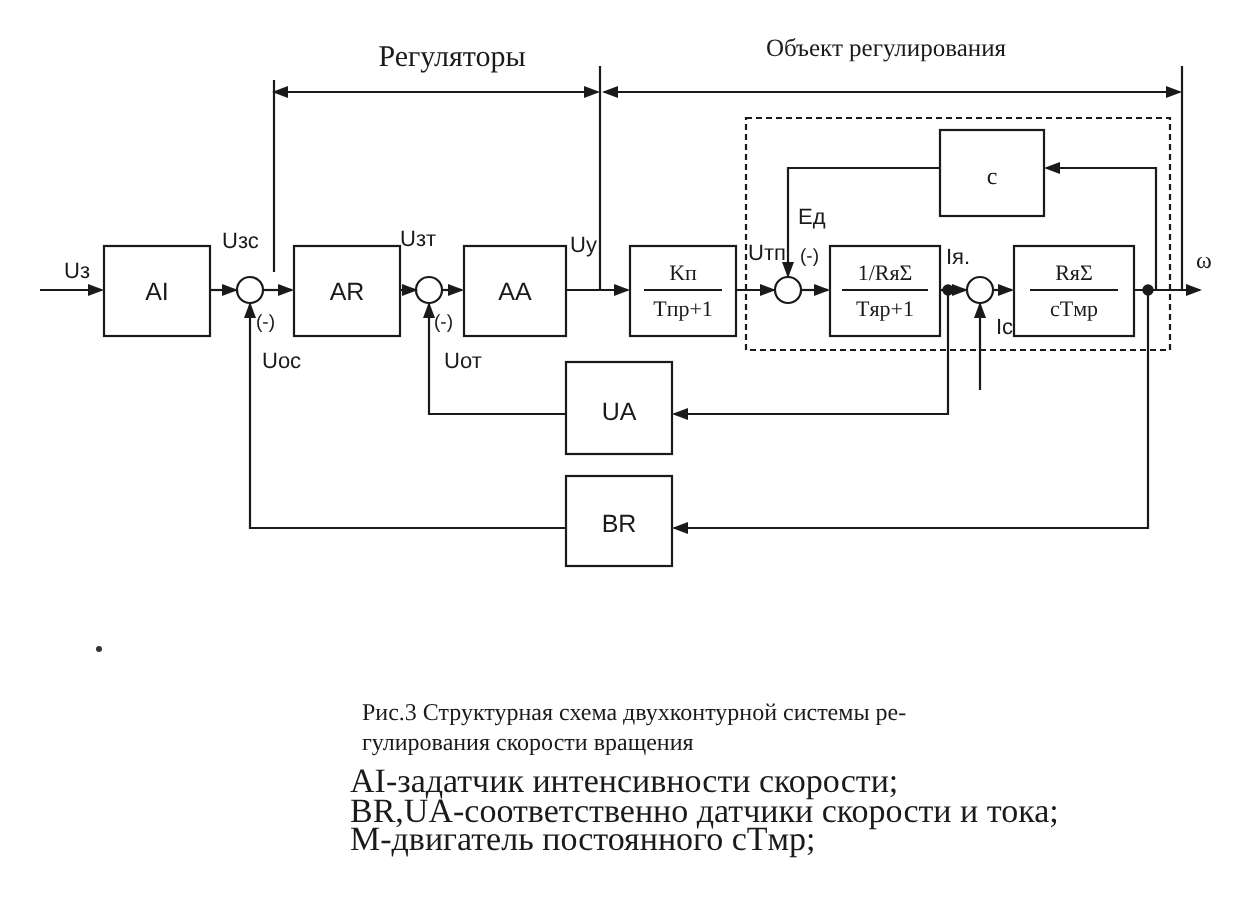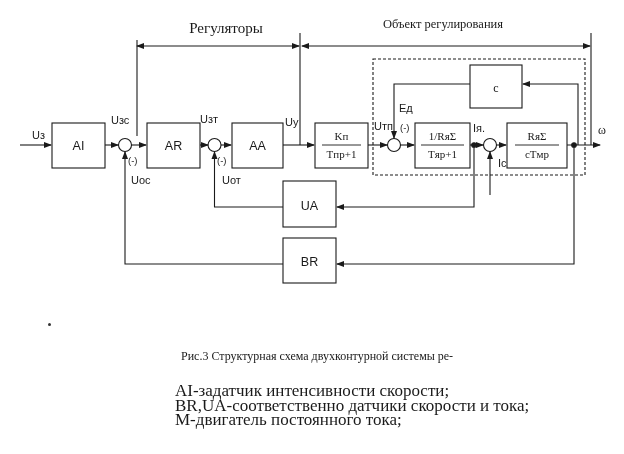--- a/index.html
+++ b/index.html
@@ -117,19 +117,20 @@
     <text class="txt" x="473" y="132">Iя.</text>
     <text class="txt" x="498" y="167">Ic</text>
     <text x="598" y="134" font-size="12">ω</text>
   </g>
 </svg>
 
 <div class="dot"></div>
 
 <div class="caption">
   <div>Рис.3 Структурная схема двухконтурной системы ре-</div>
+  <div>гулирования скорости вращения</div>
 </div>
 
 <div class="legend">
   <div>AI-задатчик интенсивности скорости;</div>
   <div>BR,UA-соответственно датчики скорости и тока;</div>
-  <div>M-двигатель постоянного тока;</div>
+  <div>M-двигатель постоянного cTмp;</div>
 </div>
 
 </body></html>

